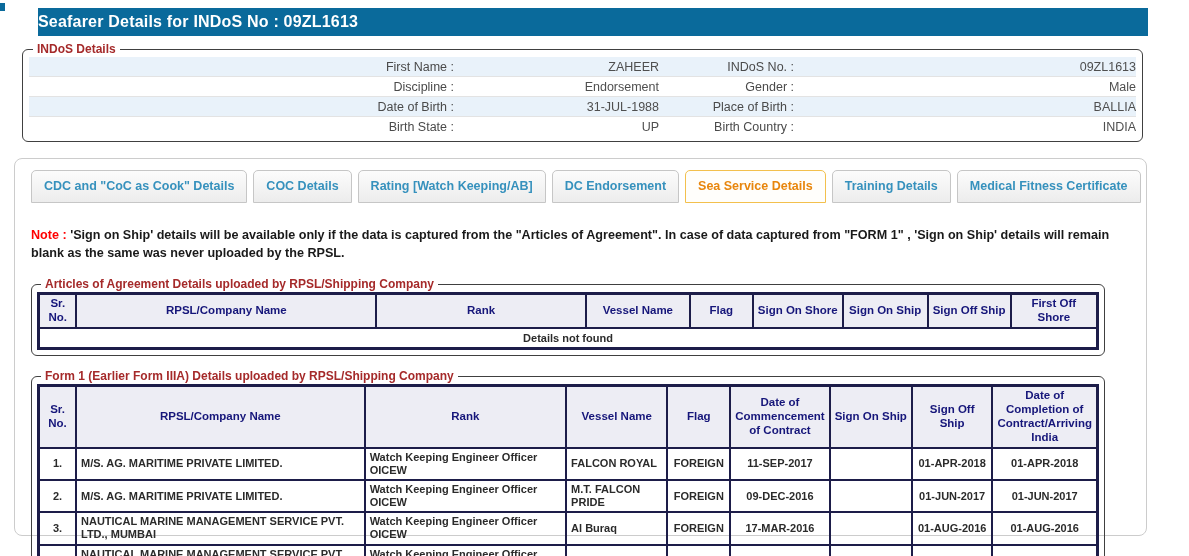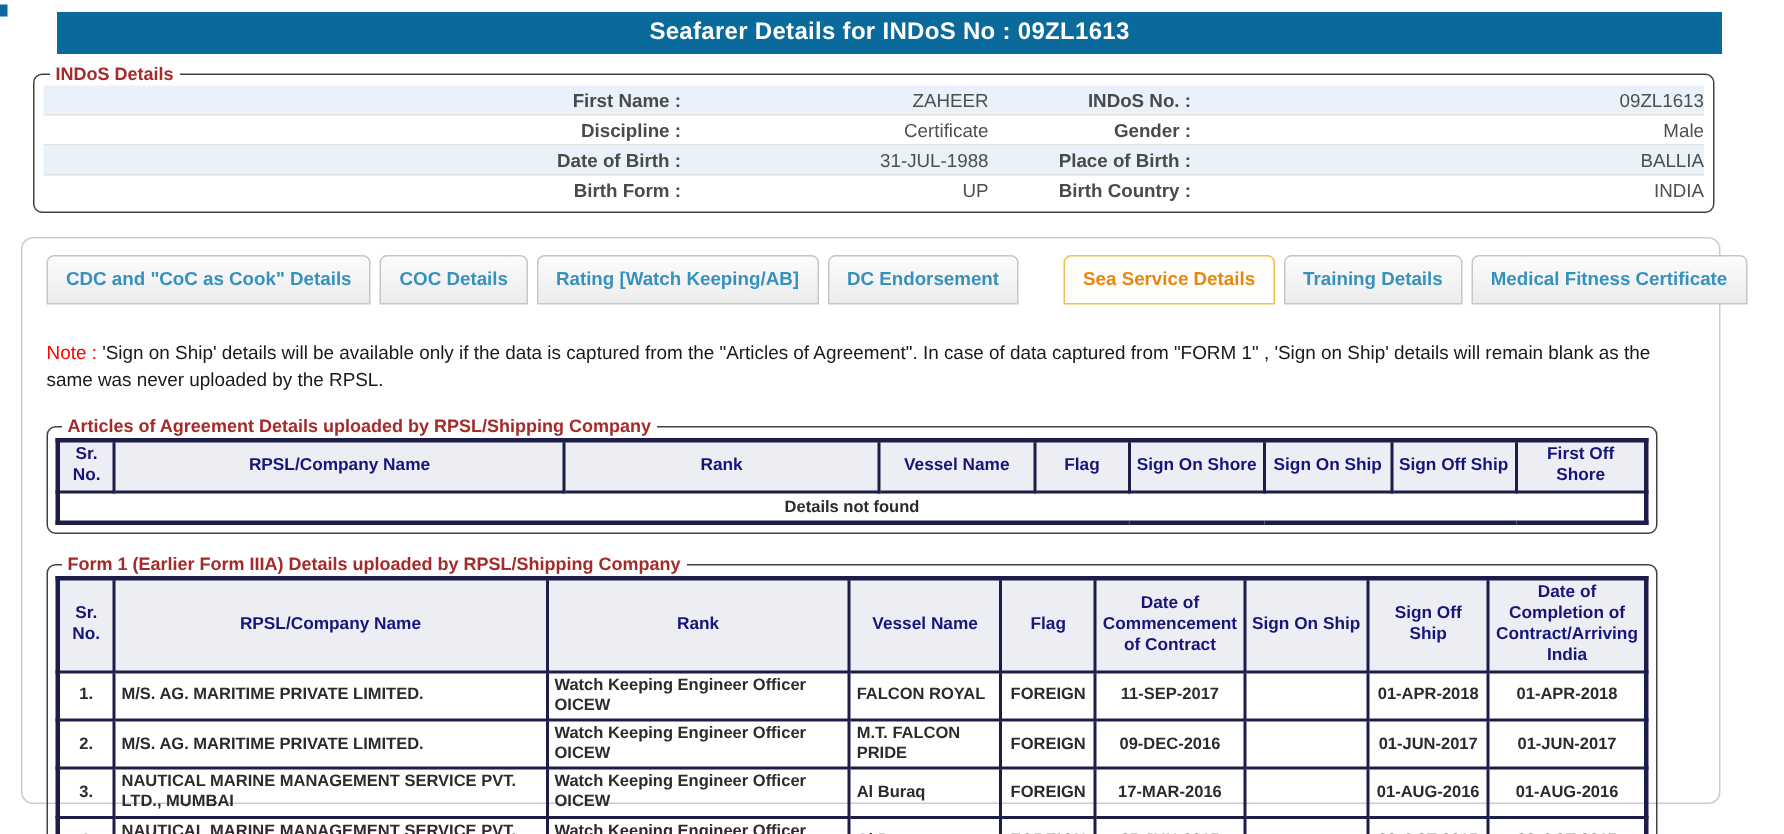--- a/index.html
+++ b/index.html
@@ -10,47 +10,47 @@
   }
   *{box-sizing:border-box;}
   html,body{margin:0;padding:0;}
   body{
     width:1189px;height:556px;background:#fff;overflow:hidden;
     font-family:"Liberation Sans",sans-serif;color:#333;
   }
   .edge-mark{position:absolute;left:0;top:3px;width:5px;height:8px;background:var(--titlebar);}
   .titlebar{
     margin:8px 41px 0 38px;height:28px;line-height:28px;background:var(--titlebar);
-    color:#fff;font-weight:bold;font-size:16px;text-align:center;
+    color:#fff;font-weight:bold;font-size:16px;
     letter-spacing:.2px;
   }
   fieldset{border:1px solid #404040;border-radius:6px;margin:0;padding:0;}
   legend{font-size:12px;font-weight:bold;color:var(--legend-text);padding:0 4px;margin-left:4px;}
   .fs-indos{margin:6px 46px 0 22px;padding:1px 6px 4px;}
   .irow{display:flex;height:20px;line-height:20px;font-size:12.5px;border-bottom:1px solid #e3e3e3;}
   .irow:last-child{border-bottom:none;}
   .irow.alt{background:var(--row-alt-bg);}
-  .lbl{font-weight:bold;color:#4a4a4a;white-space:nowrap;}
+  .lbl{font-weight:normal;color:#4a4a4a;white-space:nowrap;}
   .val{color:#4f4f4f;white-space:nowrap;text-align:right;}
   .l1{width:425px;text-align:right;}
   .v1{width:205px;padding-left:10px;}
   .l2{width:135px;text-align:right;}
   .v2{flex:1;padding-left:10px;}
   .panel{
     margin:16px 42px 0 14px;height:378px;border:1px solid #ccc;border-radius:8px;
     padding:11px 0 0;position:relative;
   }
   .tabbar{display:flex;gap:6px;margin-left:16px;align-items:flex-end;}
   .tab{
     background:linear-gradient(#fcfcfc,#ececec);border:1px solid #c6c6c6;
     border-radius:5px 5px 0 0;padding:8px 12px 9px;font-size:12.5px;font-weight:bold;
     color:var(--tab-text);cursor:pointer;white-space:nowrap;
   }
-  .tab.active{background:#fffefb;border-color:var(--active-tab-border);color:var(--active-tab-text);margin-left:24px;}
-  .note{margin:24px 20px 0 16px;font-size:12.6px;font-weight:normal;color:#1a1a1a;line-height:1.4;max-width:1102px;}
+  .tab.active{background:#fffefb;border-color:var(--active-tab-border);color:var(--active-tab-text);}
+  .note{margin:24px 20px 0 16px;font-size:12.6px;font-weight:bold;color:#1a1a1a;line-height:1.4;max-width:1102px;}
   .note .red{color:var(--note-red);}
   .fs-table{margin:14px 0 0 16px;width:1074px;padding:1px 5px 5px;}
   .fs-aoa{margin-top:15px;}
   .fs-form1{margin-top:13px;}
   table.dt{border-collapse:collapse;width:100%;border:3px solid var(--table-border);}
   table.dt th,table.dt td{border:2px solid var(--table-border);padding:2px 4px;line-height:1.2;}
   table.dt th{
     background:#ededf4;color:var(--header-text);font-size:11.5px;font-weight:bold;
     text-align:center;
   }
@@ -70,32 +70,32 @@
   <legend>INDoS Details</legend>
   <div>
       <div class="irow alt">
         <span class="lbl l1">First Name :</span>
         <span class="val v1">ZAHEER</span>
         <span class="lbl l2">INDoS No. :</span>
         <span class="val v2">09ZL1613</span>
       </div>
       <div class="irow">
         <span class="lbl l1">Discipline :</span>
-        <span class="val v1">Certificate</span>
+        <span class="val v1">Endorsement</span>
         <span class="lbl l2">Gender :</span>
         <span class="val v2">Male</span>
       </div>
       <div class="irow alt">
         <span class="lbl l1">Date of Birth :</span>
         <span class="val v1">31-JUL-1988</span>
         <span class="lbl l2">Place of Birth :</span>
         <span class="val v2">BALLIA</span>
       </div>
       <div class="irow">
-        <span class="lbl l1">Birth Form :</span>
+        <span class="lbl l1">Birth State :</span>
         <span class="val v1">UP</span>
         <span class="lbl l2">Birth Country :</span>
         <span class="val v2">INDIA</span>
       </div>
     </div>
 </fieldset>
 
 <div class="panel">
   <div class="tabbar">
       <div class="tab">CDC and "CoC as Cook" Details</div>

